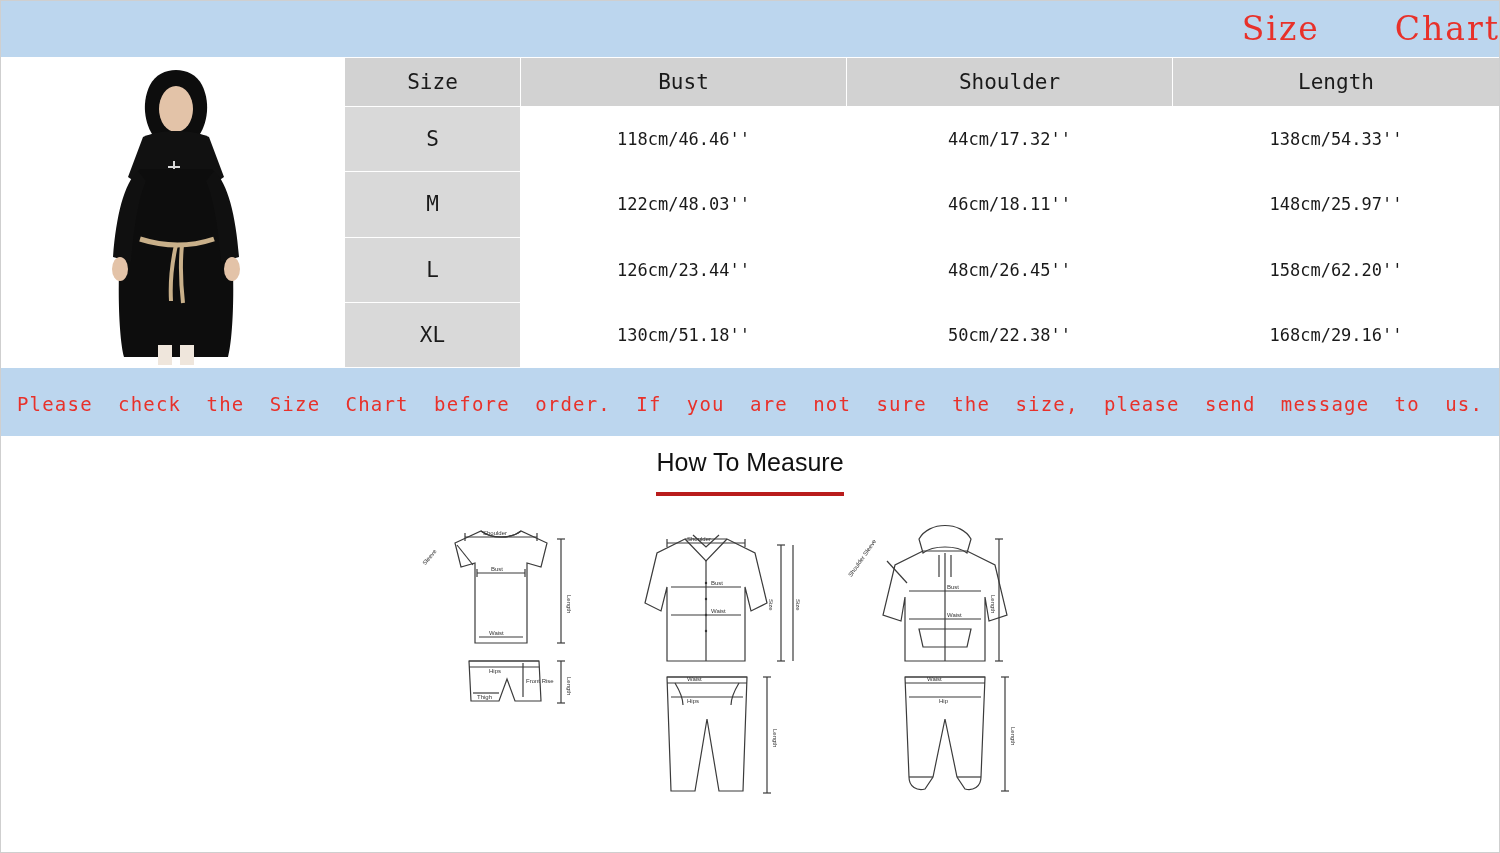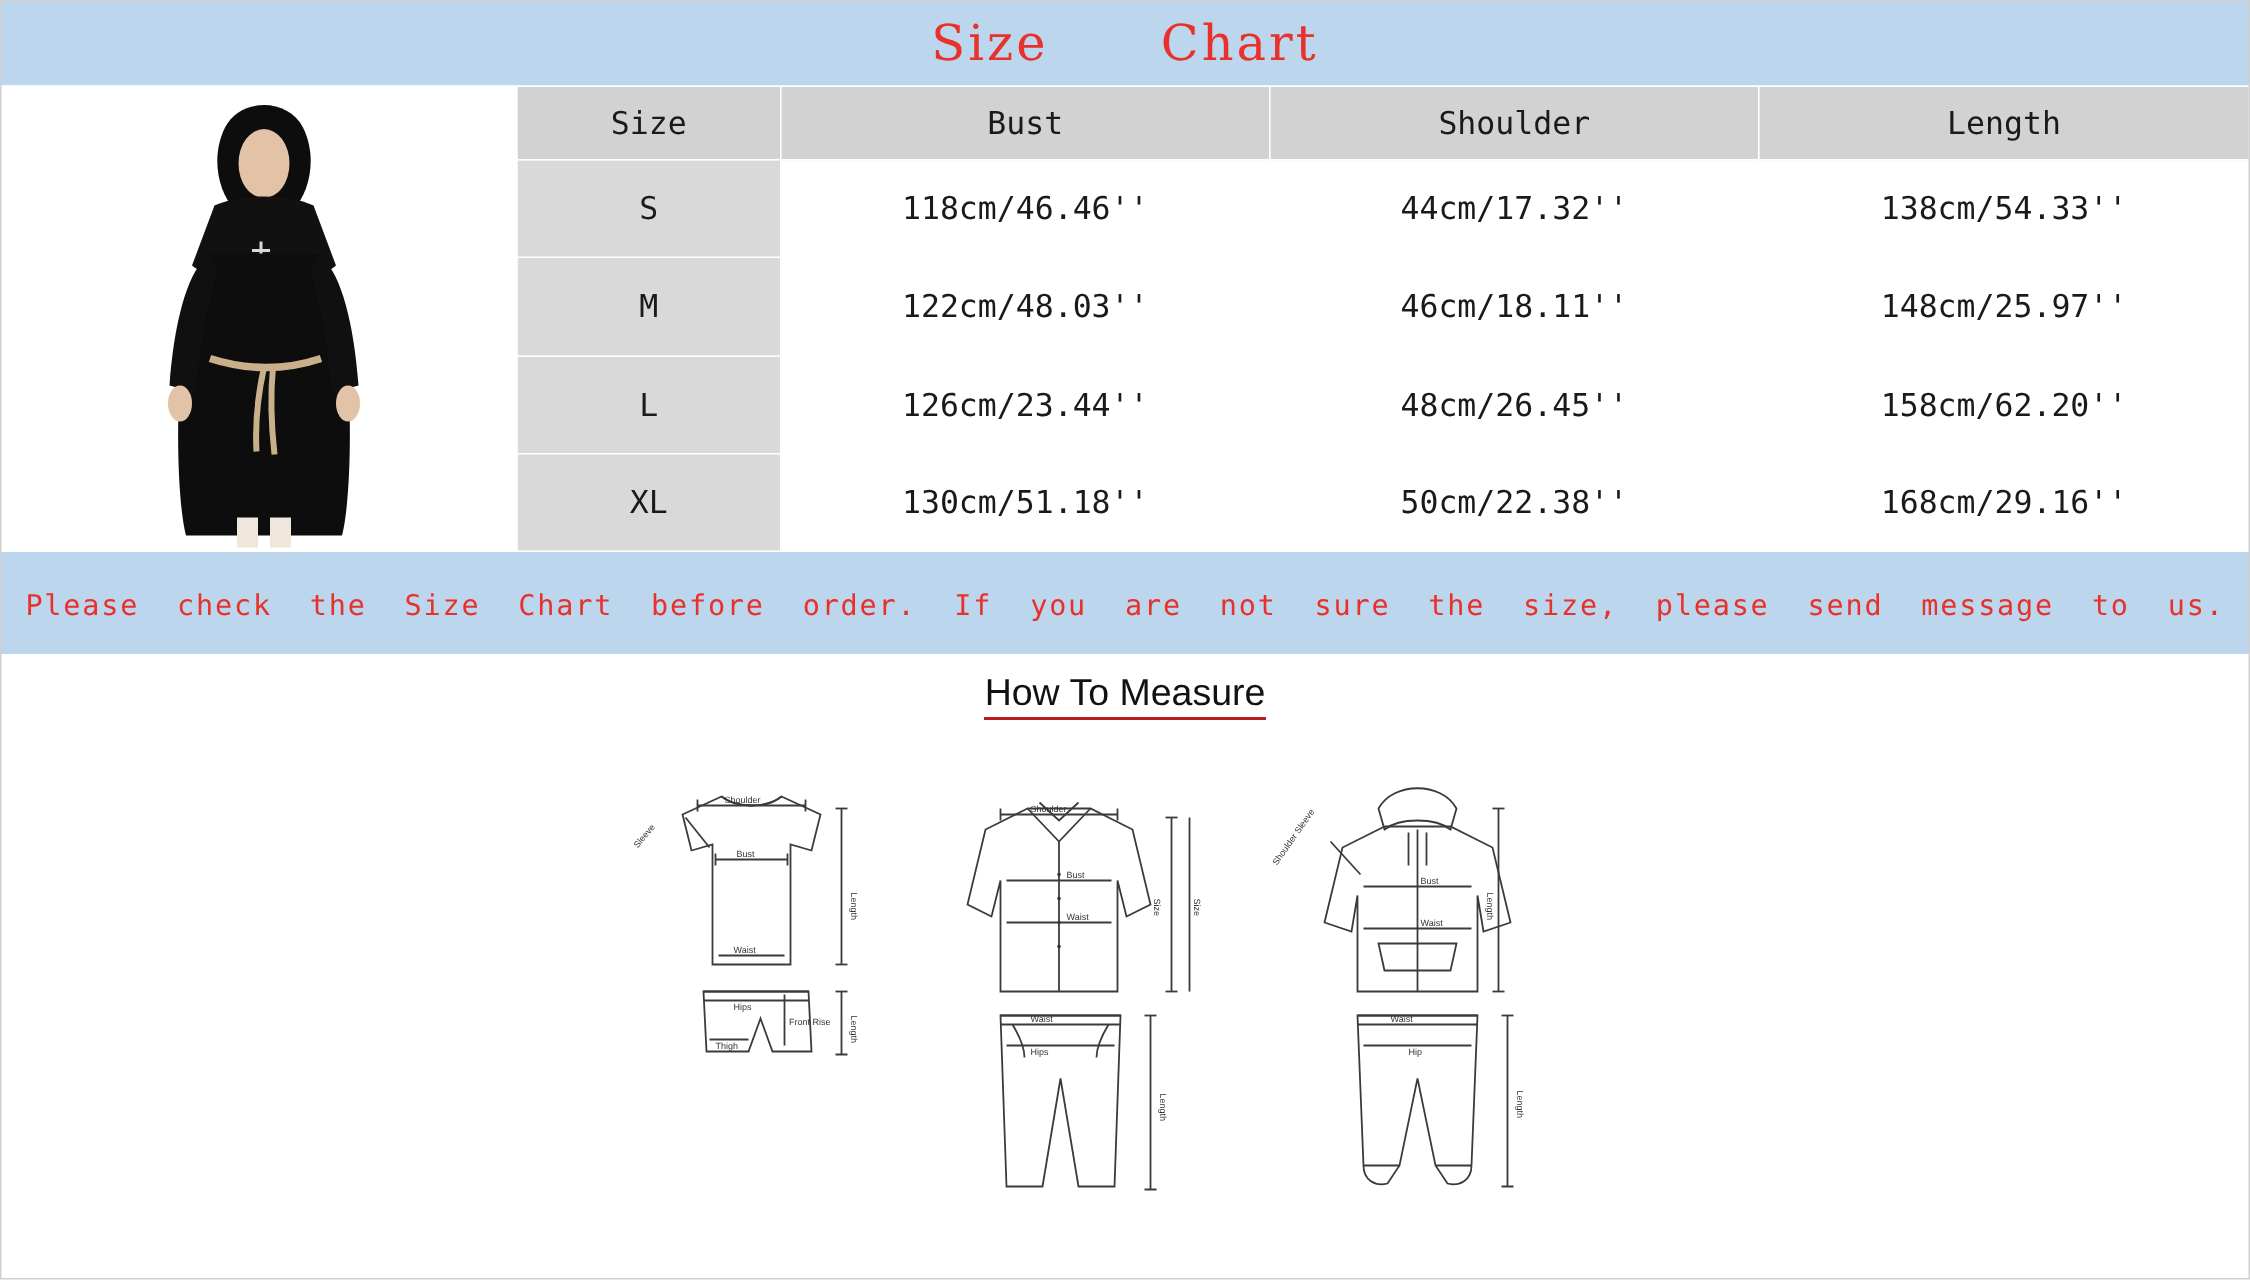--- a/index.html
+++ b/index.html
@@ -23,21 +23,21 @@
   
   .header-band {
     position: absolute;
     left: 0;
     top: 0;
     width: 1500px;
     height: 57px;
     background: #bcd6ee;
     display: flex;
     align-items: center;
-    justify-content: center;
+    justify-content: flex-end;
   }
   .header-title {
     color: #e8312a;
     font-family: "DejaVu Serif", serif;
     font-size: 33px;
     letter-spacing: 2px;
     font-weight: 400;
     white-space: pre;
   }
   
@@ -86,21 +86,21 @@
     font-weight: 400;
     font-size: 21px;
   }
   table.size-table tbody td.size-col {
     background: #d9d9d9;
     width: 176px;
     font-size: 21px;
   }
   table.size-table tbody td.val {
     background: #ffffff;
-    font-size: 21px;
+    font-size: 17px;
   }
   table.size-table tbody tr {
     height: 52.5px;
   }
   col.c-size { width: 176px; }
   col.c-bust { width: 326px; }
   col.c-shoulder { width: 326px; }
   col.c-length { width: 327px; }
 
   
@@ -136,22 +136,22 @@
     left: 0;
     top: 12px;
     width: 1500px;
     text-align: center;
     font-family: "Liberation Sans", sans-serif;
     font-size: 25px;
     color: #111111;
     font-weight: 400;
   }
   .measure-title span {
-    border-bottom: 2px solid #b91c1c;
-    padding-bottom: 2px;
+    border-bottom: 4px solid #b91c1c;
+    padding-bottom: 16px;
   }
   .diagrams {
     position: absolute;
     left: 395px;
     top: 55px;
     width: 720px;
     height: 350px;
   }
   .diag-svg { display: block; }
   

